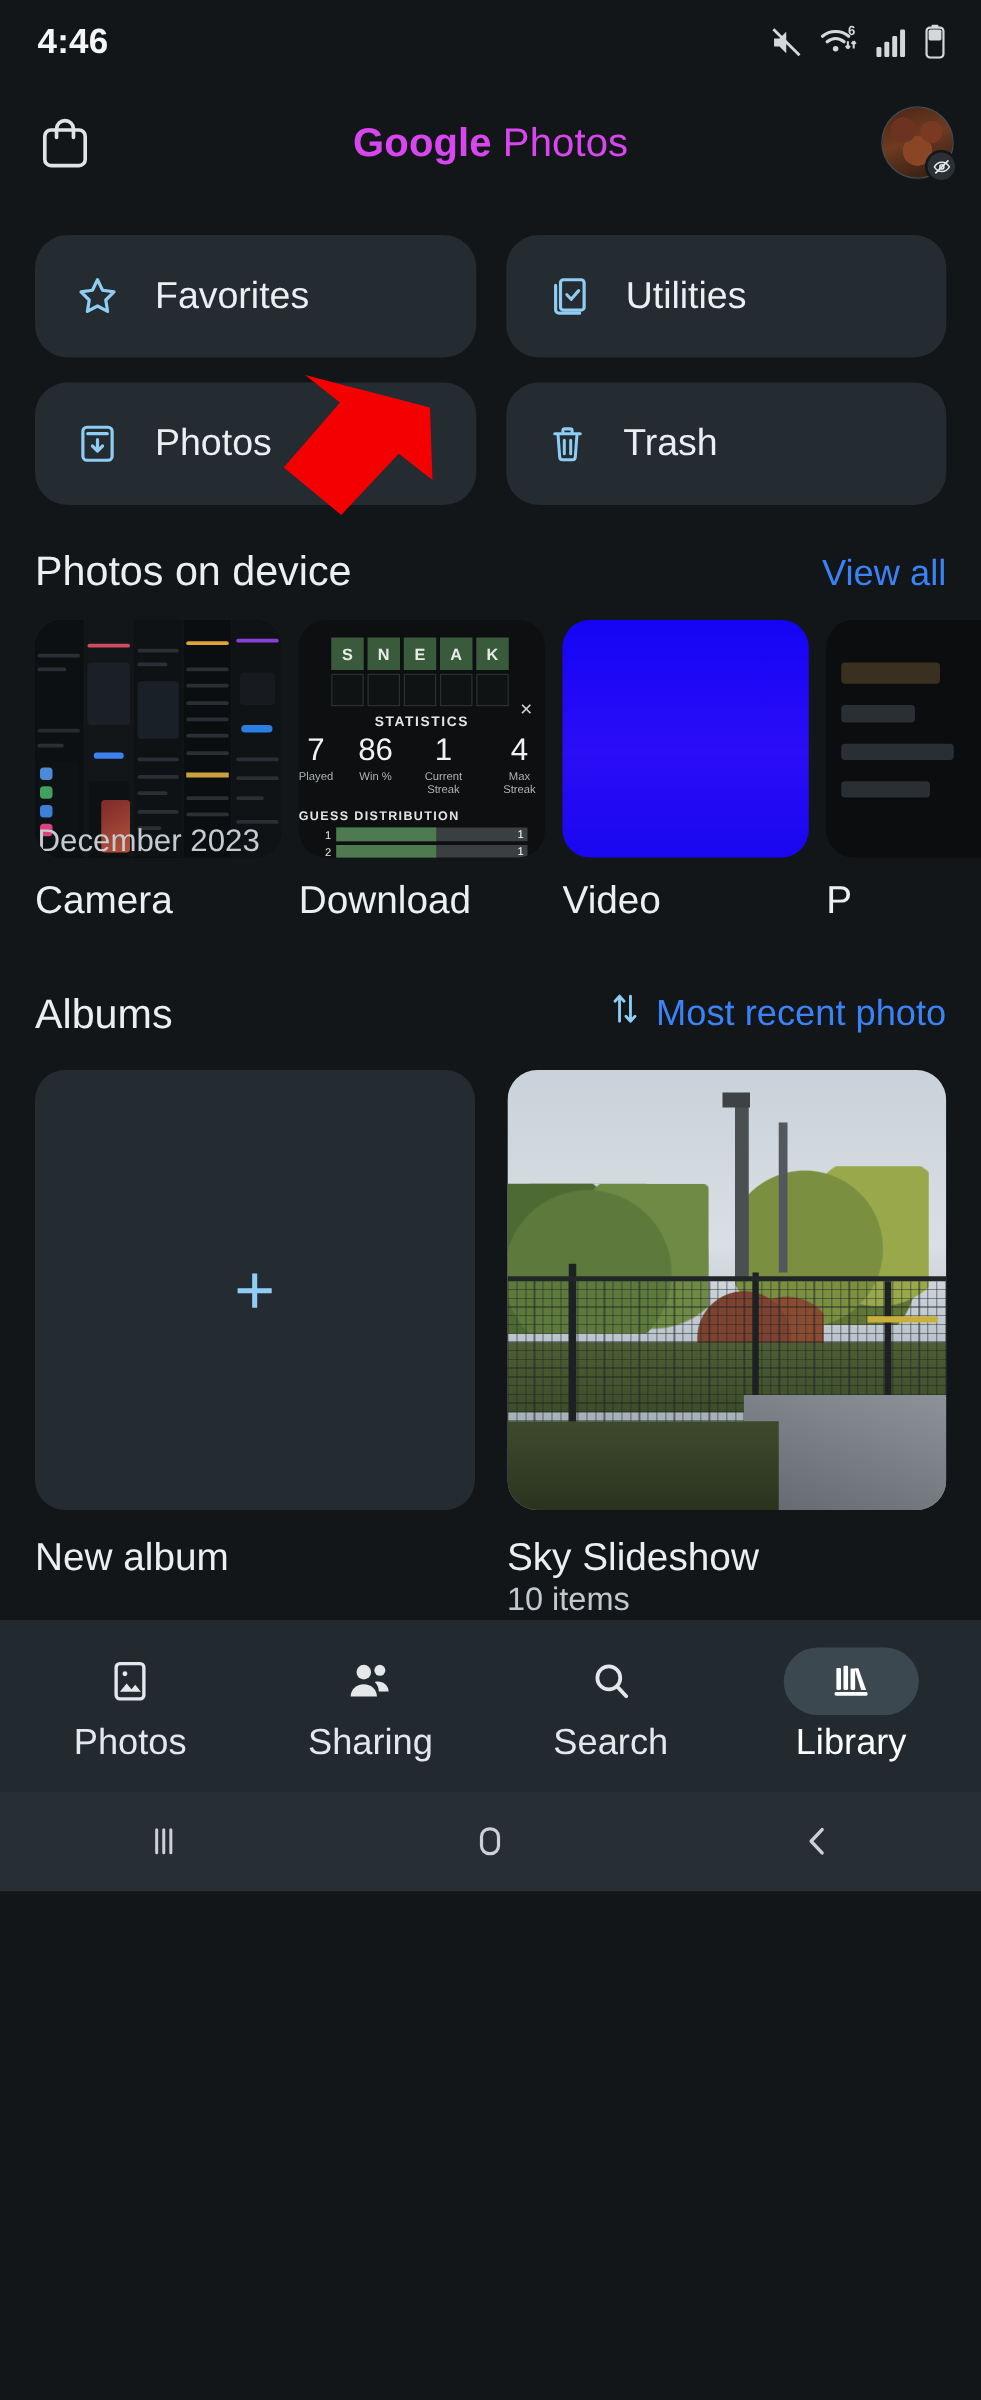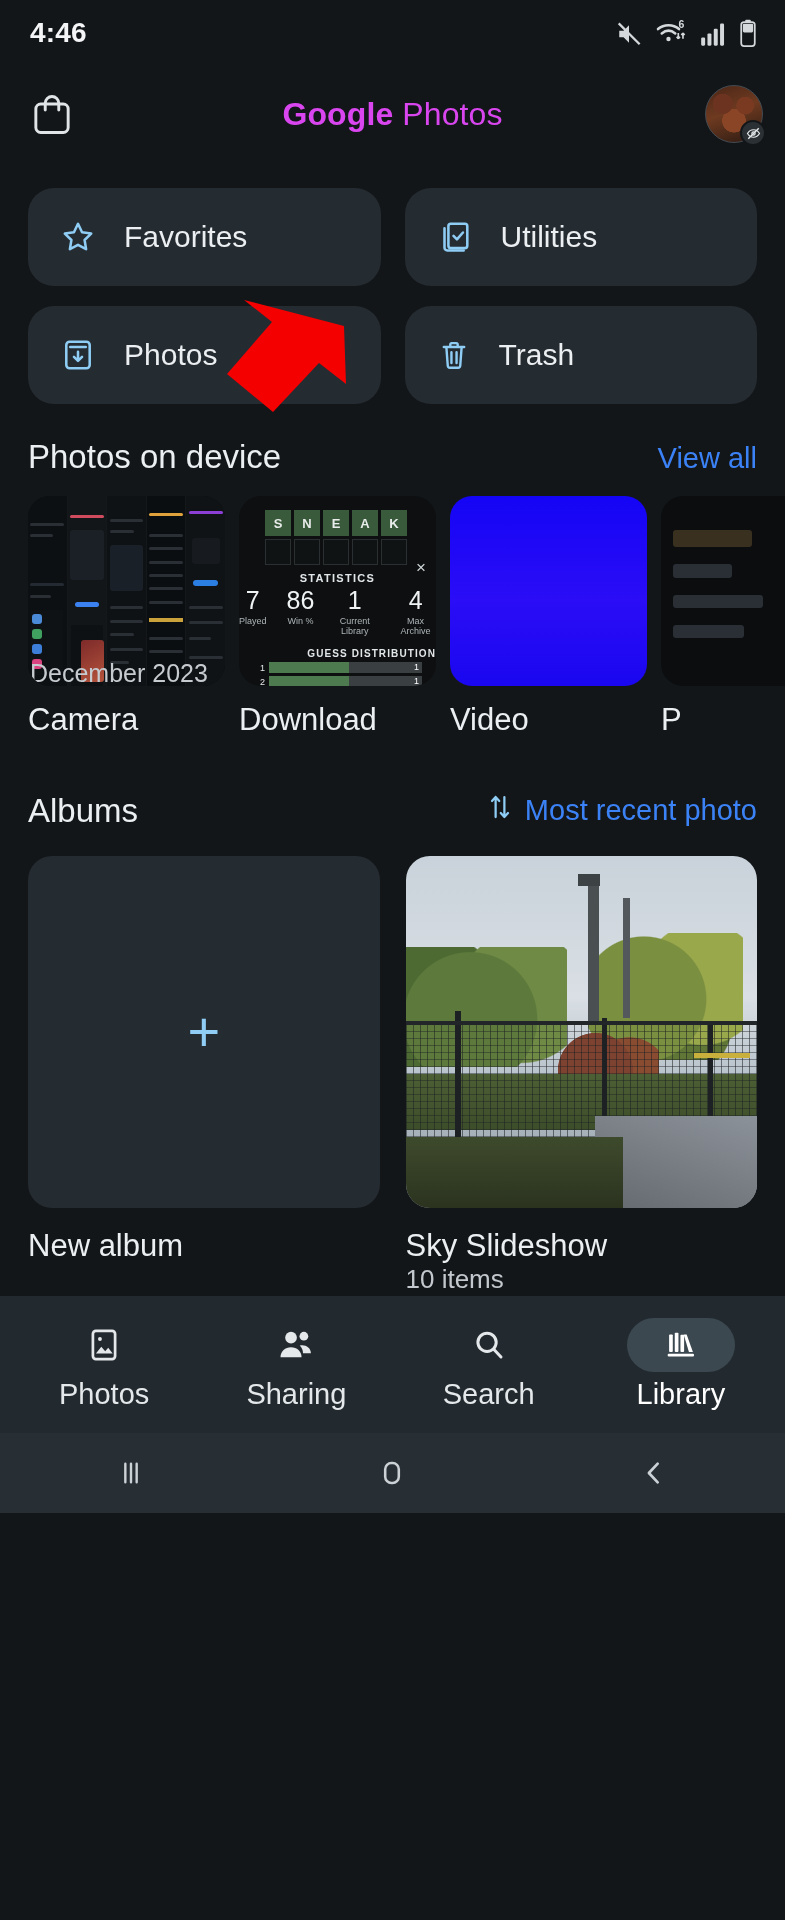--- a/index.html
+++ b/index.html
@@ -115,21 +115,21 @@
   .th-wordle { background:#0d0f10; }
   .wordle-grid { position:absolute; top:14px; left:26px; display:grid; grid-template-columns:repeat(5,26px); gap:3px; }
   .wcell { width:26px; height:26px; background:#3a5a3c; color:#e8ecea; font-size:13px; display:flex; align-items:center; justify-content:center; font-weight:600;}
   .wcell.empty { background:#101314; border:1px solid #2a2f31; }
   .wordle-close { position:absolute; right:10px; top:62px; color:#cfd4d6; font-size:17px; }
   .wordle-stats-title { position:absolute; top:76px; width:100%; text-align:center; font-size:11px; letter-spacing:1.3px; color:#e2e6e8; font-weight:700;}
   .wordle-nums { position:absolute; top:92px; left:0; width:100%; display:flex; justify-content:center; gap:20px; }
   .wnum { text-align:center; }
   .wnum b { display:block; font-size:25px; font-weight:400; color:#f0f3f4; line-height:1; }
   .wnum span { display:block; font-size:9px; color:#aeb4b7; margin-top:3px; max-width:42px; }
-  .wordle-dist-title { position:absolute; top:152px; width:100%; text-align:right; font-size:10px; letter-spacing:1.1px; color:#e2e6e8; font-weight:700;}
+  .wordle-dist-title { position:absolute; top:152px; width:100%; text-align:left; font-size:10px; letter-spacing:1.1px; color:#e2e6e8; font-weight:700;}
   .wordle-dist { position:absolute; top:166px; left:18px; right:14px; display:flex; flex-direction:column; gap:3px; }
   .wrow { display:flex; align-items:center; gap:4px; font-size:9px; color:#e6e9ea; }
   .wrow .lbl { width:8px; text-align:right; }
   .wrow .track { flex:1; background:#3a3f42; height:11px; position:relative; }
   .wrow .fill { background:#4e7a4f; height:100%; position:absolute; left:0; top:0; }
   .wrow .cnt { position:absolute; right:3px; top:0; font-size:9px; color:#fff; line-height:11px;}
 
   
   .th-video { background: linear-gradient(180deg,#1404f5 0%, #2b0df7 55%, #1a06f0 100%); }
 
@@ -379,25 +379,25 @@
             <div class="wnum">
               <b>7</b>
               <span>Played</span>
             </div>
             <div class="wnum">
               <b>86</b>
               <span>Win %</span>
             </div>
             <div class="wnum">
               <b>1</b>
-              <span>Current Library</span>
+              <span>Current Streak</span>
             </div>
             <div class="wnum">
               <b>4</b>
-              <span>Max Archive</span>
+              <span>Max Streak</span>
             </div>
           </div>
           <div class="wordle-dist-title">GUESS DISTRIBUTION</div>
           <div class="wordle-dist">
             <div class="wrow">
               <span class="lbl">1</span>
               <span class="track">
                   <span class="fill" style="width:52%"></span>
                   <span class="cnt">1</span>
                 </span>

